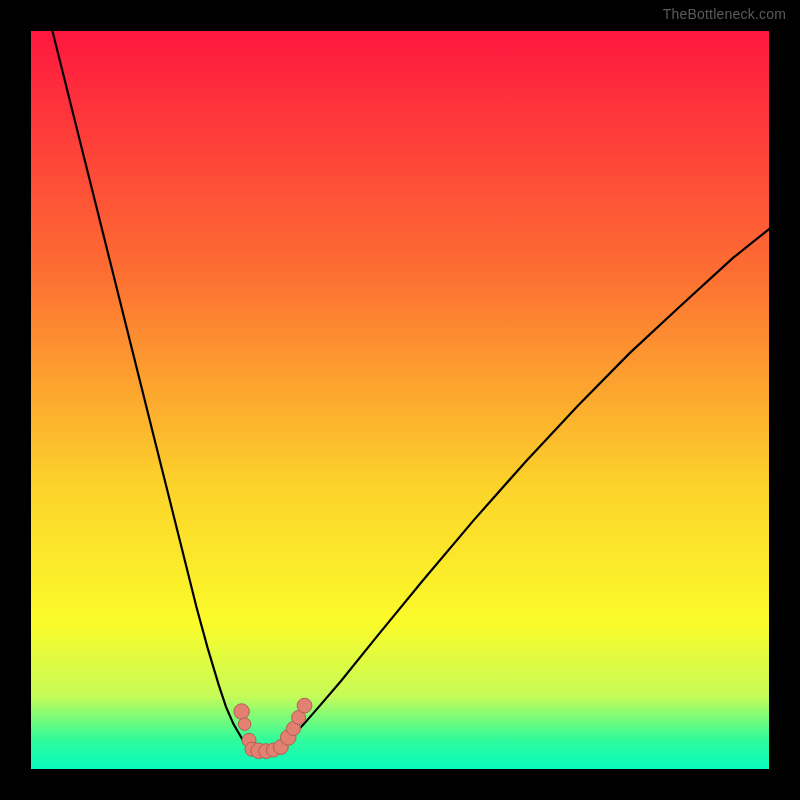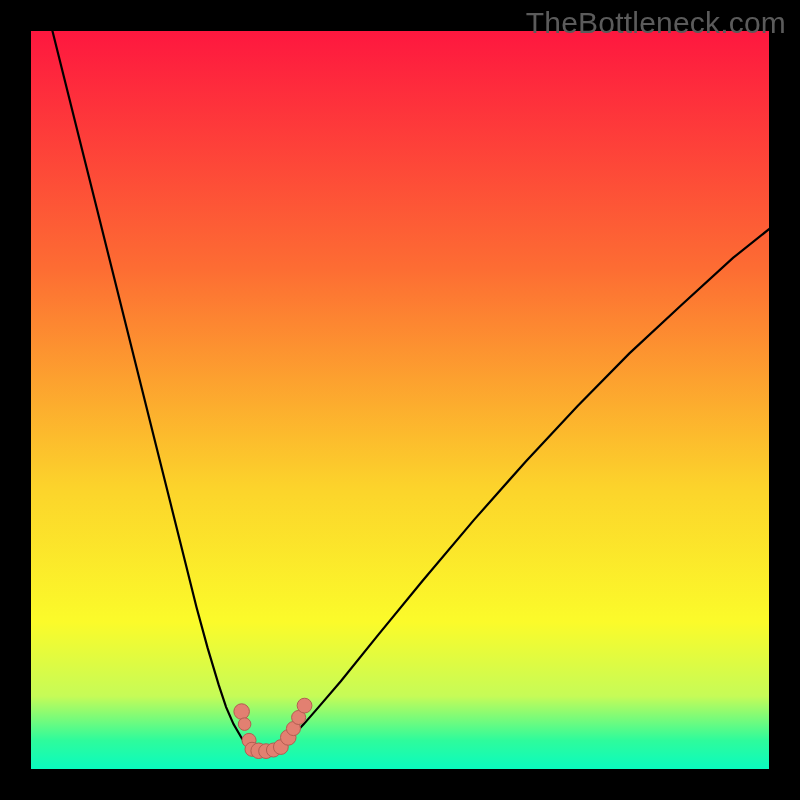--- a/index.html
+++ b/index.html
@@ -15,21 +15,21 @@
     position: relative;
     width: 800px;
     height: 800px;
     background: #000;
   }
   .watermark {
     position: absolute;
     top: 6px;
     right: 14px;
     color: #5b5b5b;
-    font-size: 30px;
+    font-size: 14px;
     font-weight: 400;
     letter-spacing: 0.2px;
     z-index: 10;
   }
   svg {
     position: absolute;
     left: 0;
     top: 0;
   }
 </style>

